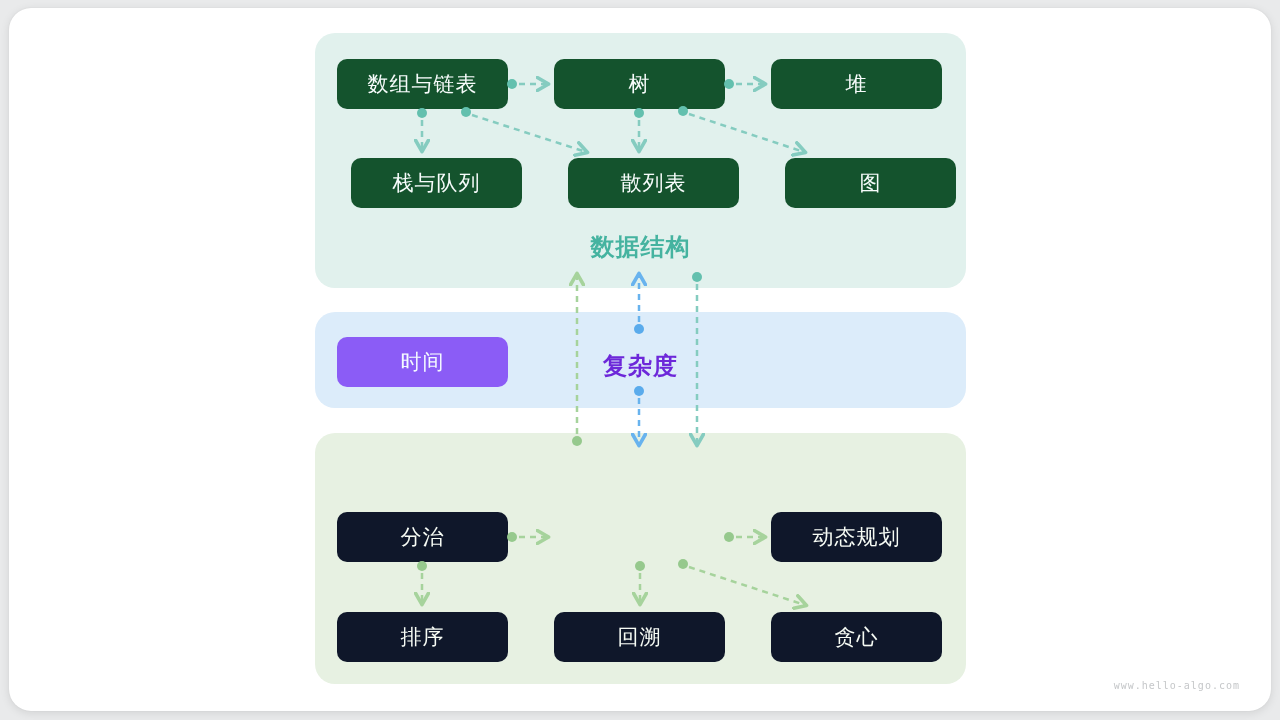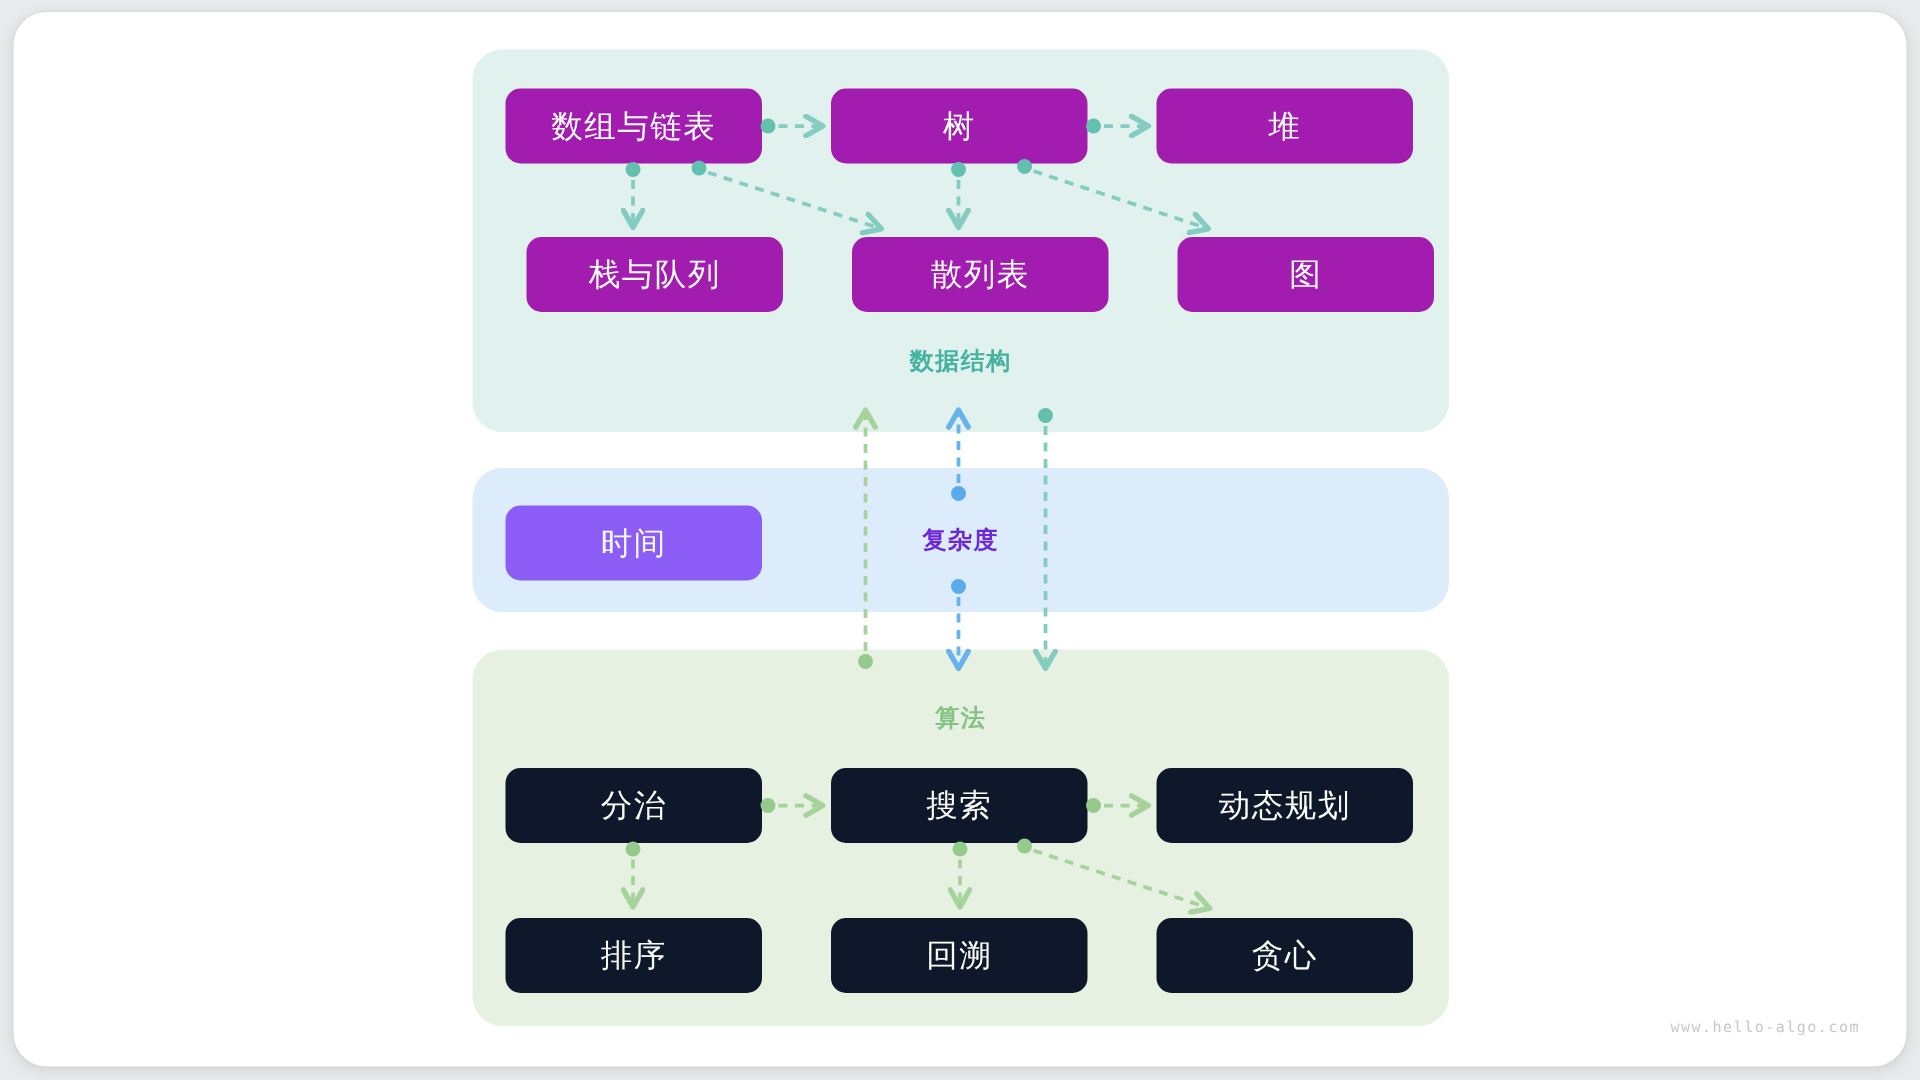--- a/index.html
+++ b/index.html
@@ -36,39 +36,39 @@
     width: 171px; height: 50px;
     border-radius: 10px;
     display: flex;
     align-items: center;
     justify-content: center;
     font-size: 21px;
     font-weight: 500;
     color: #f7fcfb;
     letter-spacing: 1px;
   }
-  .box-teal  { background: #a21caf; }
+  .box-teal  { background: #14532d; }
   .box-blue  { background: #8b5cf6; color: #f4faff; }
   .box-green { background: #0f172a; color: #f7fcf5; }
 
   .col1 { left: 337px; }
   .col2 { left: 554px; }
   .col3 { left: 771px; }
   .ds-row1 { top: 59px; }
   .ds-row2 { top: 158px; margin-left: 14px; }
   .cx-row  { top: 337px; }
   .al-row1 { top: 512px; }
   .al-row2 { top: 612px; }
 
   .section-label {
     position: absolute;
     left: 315px;
     width: 651px;
     text-align: center;
-    font-size: 16px;
+    font-size: 24px;
     font-weight: bold;
     letter-spacing: 1px;
   }
   .label-ds   { top: 231px; color: #45b3a0; }
   .label-cx   { top: 350px; color: #6d28d9; }
   .label-algo { top: 469px; color: #85c286; }
 
   .watermark {
     position: absolute;
     top: 680px;
@@ -99,23 +99,21 @@
   <div class="box box-teal col2 ds-row1">树</div>
   <div class="box box-teal col3 ds-row1">堆</div>
   <div class="box box-teal col1 ds-row2">栈与队列</div>
   <div class="box box-teal col2 ds-row2">散列表</div>
   <div class="box box-teal col3 ds-row2">图</div>
   <div class="section-label label-ds">数据结构</div>
 
   <div class="box box-blue col1 cx-row">时间</div>
   <div class="section-label label-cx">复杂度</div>
 
-  <div class="section-label label-algo">算法</div>
   <div class="box box-green col1 al-row1">分治</div>
-  <div class="box box-green col2 al-row1">搜索</div>
   <div class="box box-green col3 al-row1">动态规划</div>
   <div class="box box-green col1 al-row2">排序</div>
   <div class="box box-green col2 al-row2">回溯</div>
   <div class="box box-green col3 al-row2">贪心</div>
 
   <svg class="arrows" viewBox="0 0 1280 720">
     <defs>
       <marker id="ah-teal" viewBox="0 0 10 10" refX="7" refY="5" markerWidth="6.5" markerHeight="6.5" orient="auto">
         <path d="M1,1 L8,5 L1,9" fill="none" stroke="#85ccc0" stroke-width="2.2" stroke-linecap="round" stroke-linejoin="round"></path>
       </marker>

